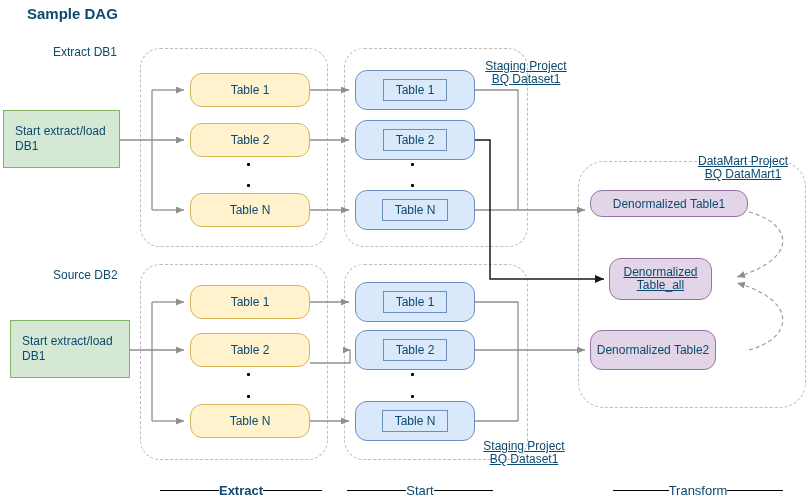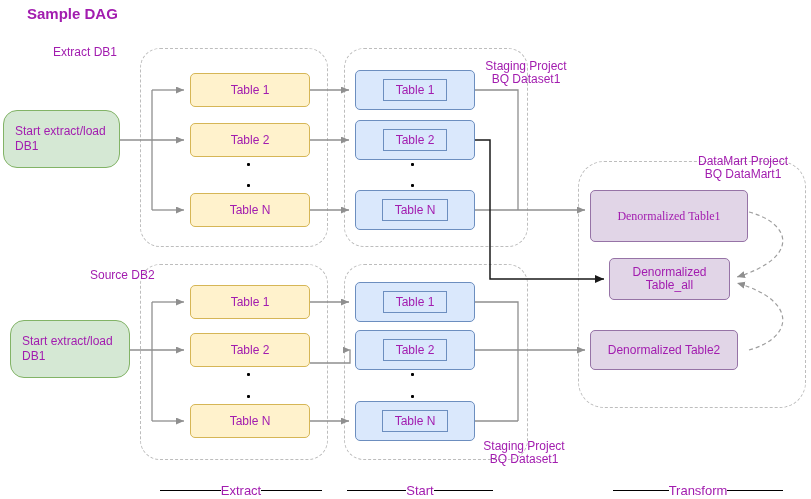--- a/index.html
+++ b/index.html
@@ -1,66 +1,66 @@
 <!DOCTYPE html>
 <html><head>
 <meta charset="utf-8">
 <style>
   html,body{margin:0;padding:0;background:#fff;}
   .canvas{
     position:relative;width:811px;height:499px;background:#ffffff;
-    font-family:"Liberation Sans",sans-serif;color:#a21caf;overflow:hidden;
+    font-family:"Liberation Sans",sans-serif;color:#0c4a6e;overflow:hidden;
   }
   .abs{position:absolute;}
   .title{font-size:15px;font-weight:bold;}
   .lbl{font-size:12px;line-height:13px;white-space:nowrap;}
   .lbl.center{text-align:center;white-space:normal;}
   .lbl.right{text-align:center;white-space:normal;}
   .container{
     position:absolute;border:1px dashed #bdbdbd;border-radius:20px;
     background:transparent;box-sizing:border-box;
   }
   .node{
     position:absolute;display:flex;align-items:center;justify-content:center;
-    font-size:12px;box-sizing:border-box;border-radius:5px;border:1px solid;
+    font-size:12px;box-sizing:border-box;border-radius:12px;border:1px solid;
     text-align:center;
   }
   .yellow{background:#fff2cc;border-color:#d6b656;}
   .blue{background:#dae8fc;border-color:#6c8ebf;}
-  .green{background:#d5e8d4;border-color:#82b366;border-radius:14px;
+  .green{background:#d5e8d4;border-color:#82b366;border-radius:0;
          justify-content:flex-start;text-align:left;padding:12px 11px;line-height:15px;}
   .purple{background:#e1d5e7;border-color:#9673a6;}
   .inner-rect{
     display:inline-block;border:1px solid #6c8ebf;padding:3px 12px;
     background:transparent;font-size:12px;
   }
   .dot{position:absolute;width:3px;height:3px;background:#000;border-radius:1px;}
   .axis{
     position:absolute;display:flex;align-items:center;height:14px;
     font-size:13px;white-space:nowrap;
   }
   .axis-line{flex:1;height:0;border-top:1px solid #000;}
-  .twoline div{line-height:13px;}
+  .twoline div{line-height:13px;text-decoration:underline;}
   svg.wires{position:absolute;left:0;top:0;pointer-events:none;}
 </style>
 </head>
 <body>
 
 <div class="canvas">
 
   <div class="container" style="left:140px;top:48px;width:188px;height:199px;"></div>
   <div class="container" style="left:344px;top:48px;width:184px;height:199px;"></div>
   <div class="container" style="left:140px;top:264px;width:188px;height:196px;"></div>
   <div class="container" style="left:344px;top:264px;width:184px;height:196px;"></div>
   <div class="container" style="left:578px;top:161px;width:228px;height:247px;border-radius:26px;"></div>
 
   <div class="abs title" style="left:27px;top:5px;">Sample DAG</div>
 
   <div class="abs lbl" style="left:53px;top:46px;">Extract DB1</div>
-  <div class="abs lbl" style="left:53px;top:269px;margin-left:37px;">Source DB2</div>
+  <div class="abs lbl" style="left:53px;top:269px;">Source DB2</div>
 
   <div class="abs lbl center twoline" style="left:464px;top:60px;width:124px;">
     <div>Staging Project</div>
     <div>BQ Dataset1</div>
   </div>
   <div class="abs lbl center twoline" style="left:462px;top:440px;width:124px;">
     <div>Staging Project</div>
     <div>BQ Dataset1</div>
   </div>
   <div class="abs lbl right twoline" style="left:683px;top:155px;width:120px;">
@@ -111,30 +111,30 @@
 
   <div class="dot" style="left:247px;top:163px;"></div>
   <div class="dot" style="left:247px;top:184px;"></div>
   <div class="dot" style="left:411px;top:163px;"></div>
   <div class="dot" style="left:411px;top:184px;"></div>
   <div class="dot" style="left:247px;top:373px;"></div>
   <div class="dot" style="left:247px;top:395px;"></div>
   <div class="dot" style="left:411px;top:373px;"></div>
   <div class="dot" style="left:411px;top:395px;"></div>
 
-  <div class="node purple" style="left:590px;top:190px;width:158px;height:52px;font-family:Liberation Serif, serif;">Denormalized Table1</div>
-  <div class="node purple" style="left:609px;top:258px;width:121px;height:42px;">
+  <div class="node purple" style="left:590px;top:190px;width:158px;height:27px;">Denormalized Table1</div>
+  <div class="node purple" style="left:609px;top:258px;width:103px;height:42px;">
     <div class="twoline" style="line-height:19px;">
       <div>Denormalized</div>
       <div>Table_all</div>
     </div>
   </div>
-  <div class="node purple" style="left:590px;top:330px;width:148px;height:40px;">Denormalized Table2</div>
+  <div class="node purple" style="left:590px;top:330px;width:126px;height:40px;">Denormalized Table2</div>
 
-  <div class="axis" style="left:160px;top:483px;width:162px;">
+  <div class="axis" style="left:160px;top:483px;width:162px;font-weight:bold;">
     <div class="axis-line"></div>
     <span>Extract</span>
     <div class="axis-line"></div>
   </div>
   <div class="axis" style="left:347px;top:483px;width:146px;">
     <div class="axis-line"></div>
     <span>Start</span>
     <div class="axis-line"></div>
   </div>
   <div class="axis" style="left:613px;top:483px;width:170px;">

